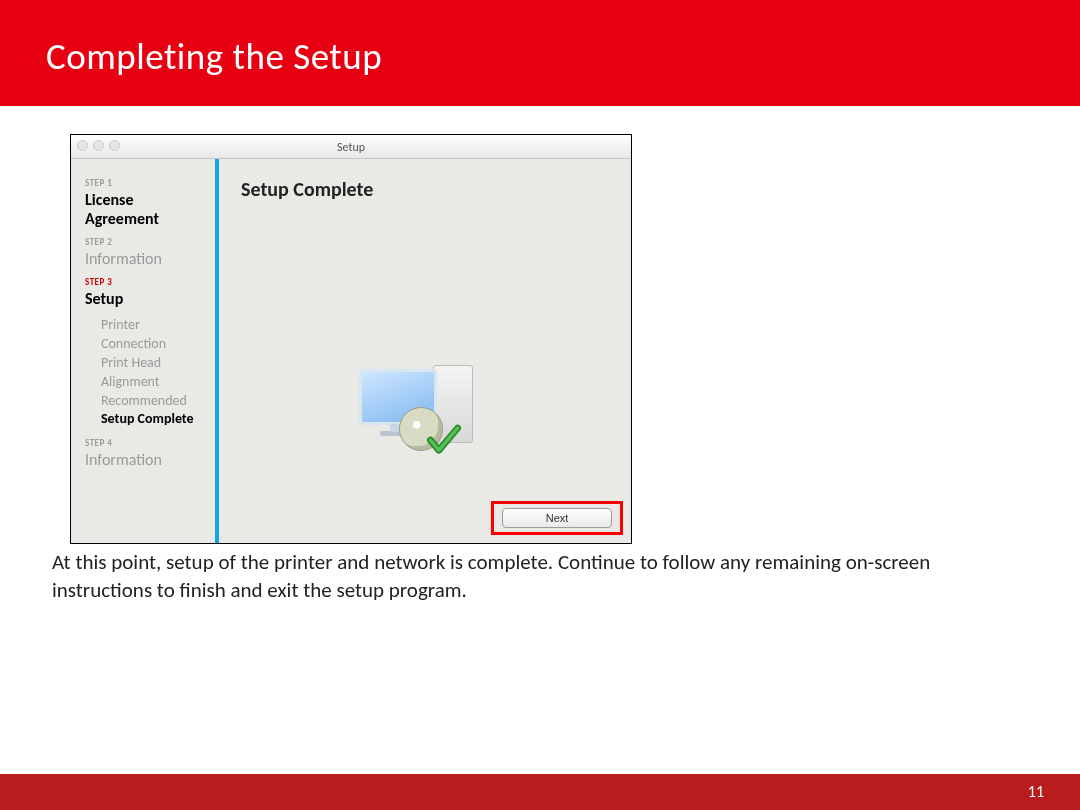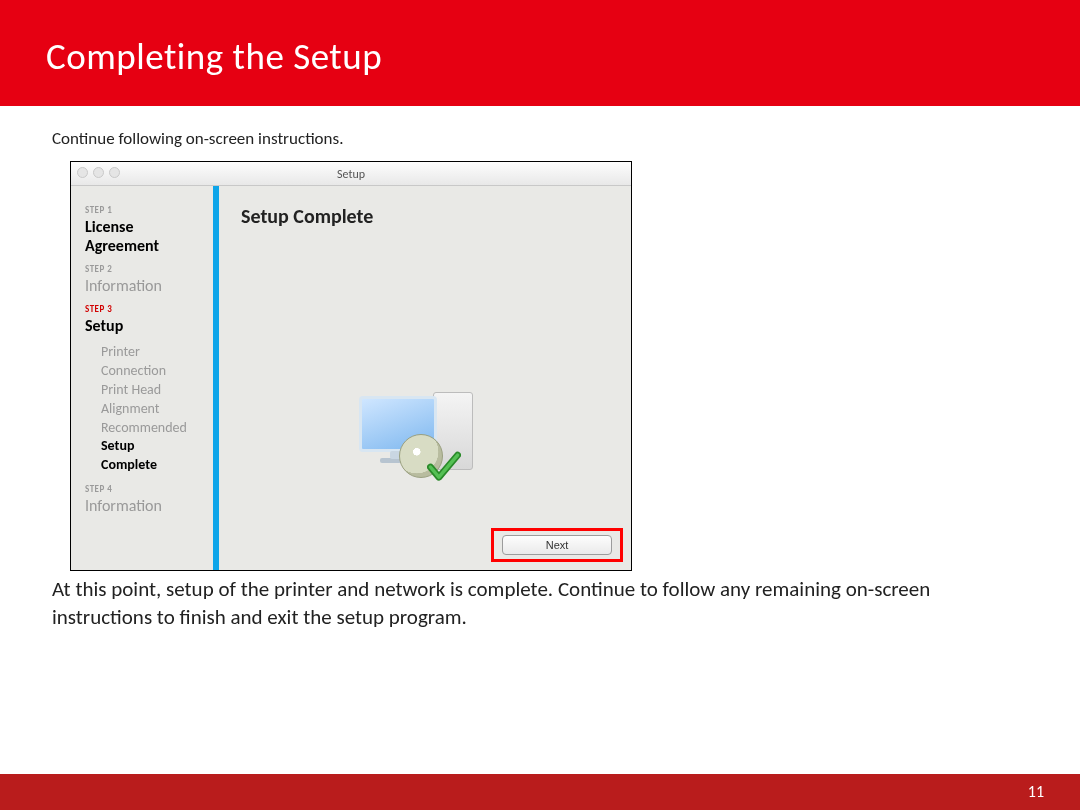--- a/index.html
+++ b/index.html
@@ -52,21 +52,21 @@
     display: inline-block;
   }
 
   .winbody {
     display: flex;
     height: 384px;
     background: #e9e9e6;
   }
   .sidebar {
     width: 148px;
-    border-right: 6px solid #0ea5e9;
+    border-right: 4px solid #0ea5e9;
     padding: 10px 20px 0 14px;
     font-size: 10px;
     color: #666;
   }
   .step-label { letter-spacing: 0.5px; font-size: 9px; margin-top: 8px; color: #9a9a9a; font-weight: bold;}
   .step-label.active { color: #d10000; }
   .step-name { font-size: 16px; margin: 2px 0 8px 0; color: #999; }
   .step-name.done { color: #000; font-weight: bold; }
   .step-name.current { color: #000; font-weight: bold; }
   .sub { margin-left: 16px; font-size: 14px; color: #9a9a9a; line-height: 1.35; }
@@ -161,21 +161,20 @@
   }
 </style>
 </head>
 <body>
 
 <div class="header">
   <h1>Completing  the Setup</h1>
 </div>
 
 <div class="content">
-  <p class="intro1">Continue following on-screen instructions.</p>
 
   <div class="shot">
     <div class="titlebar">
       <div class="traffic">
         <span></span>
         <span></span>
         <span></span>
       </div>
       <span>Setup</span>
     </div>

